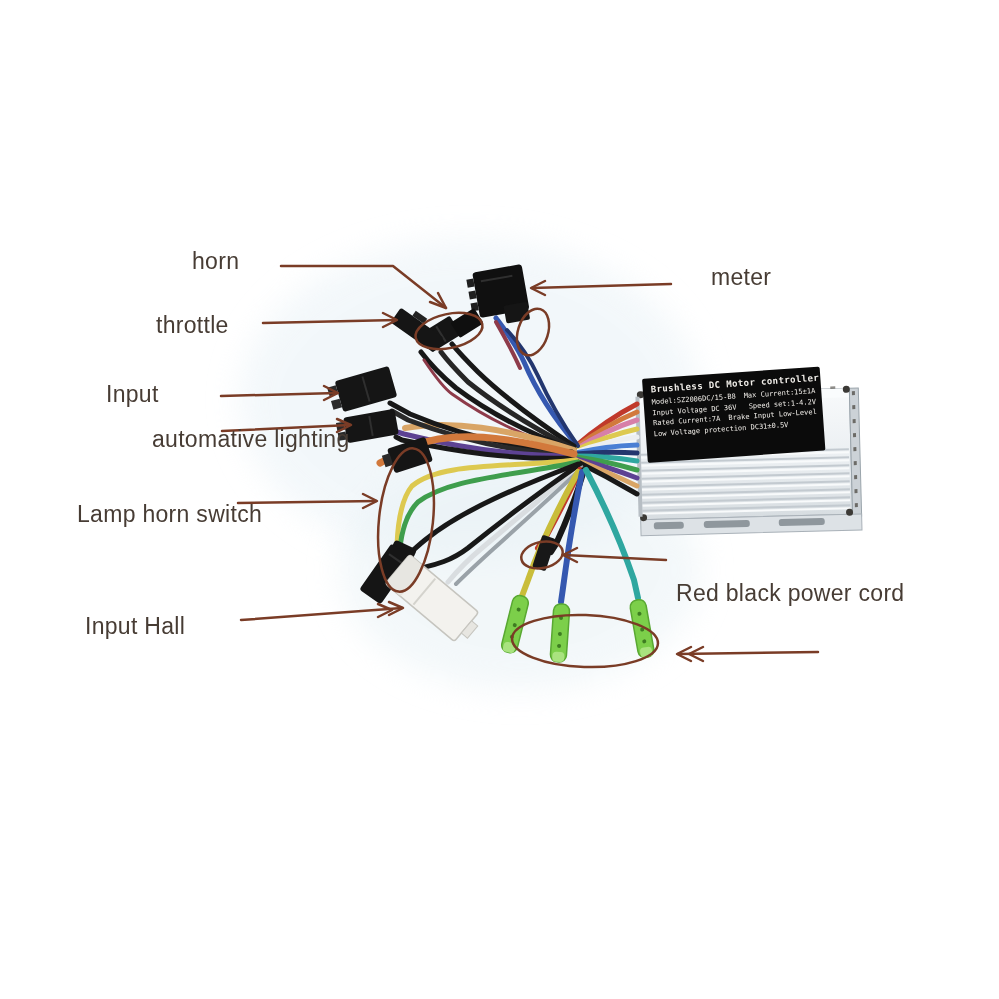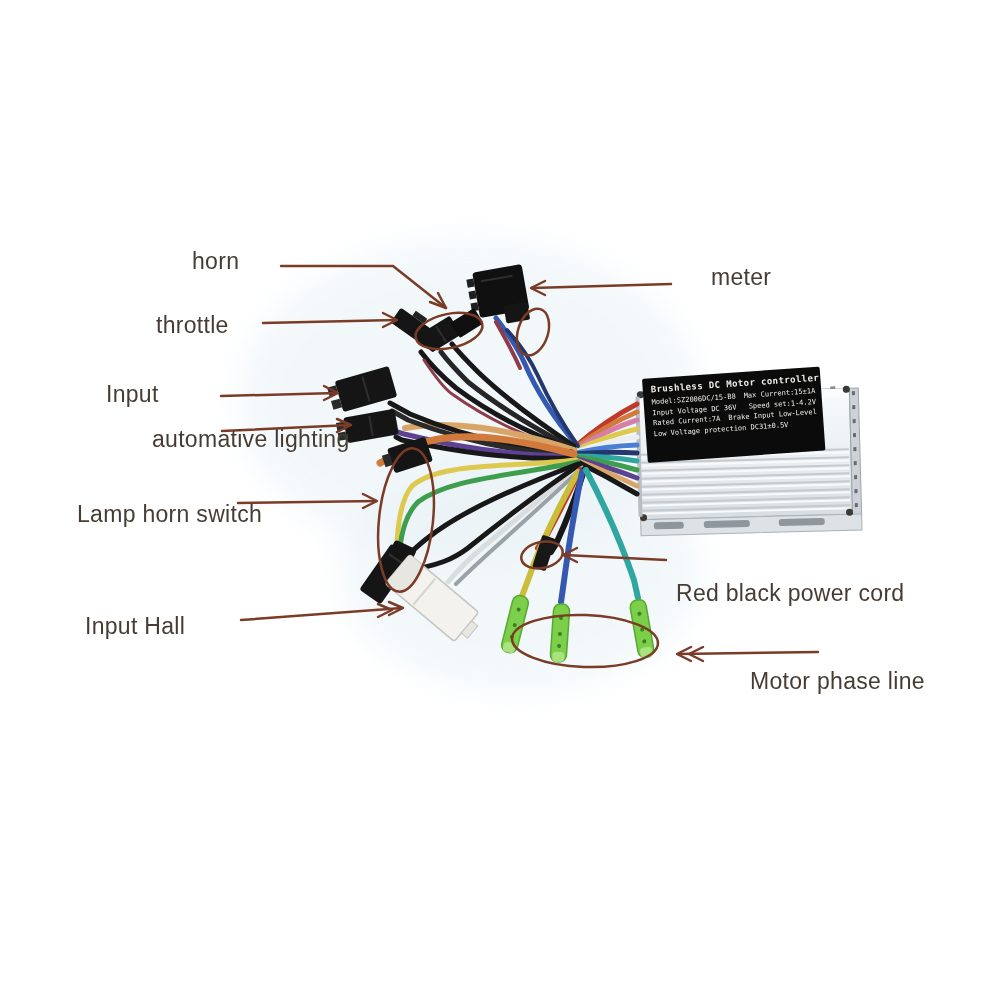--- a/index.html
+++ b/index.html
@@ -262,15 +262,14 @@
 </div>
 
 <div class="callout" style="left:192px;top:248px;">horn</div>
 <div class="callout" style="left:156px;top:312px;">throttle</div>
 <div class="callout" style="left:106px;top:381px;">Input</div>
 <div class="callout" style="left:120px;top:426px;margin-left:32px;">automative lighting</div>
 <div class="callout" style="left:77px;top:501px;">Lamp horn switch</div>
 <div class="callout" style="left:85px;top:613px;">Input Hall</div>
 <div class="callout" style="left:711px;top:264px;">meter</div>
 <div class="callout" style="left:676px;top:556px;margin-top:24px;">Red black power cord</div>
-<div class="callout" style="left:750px;top:668px;">Motor phase line</div>
 
 </div>
 
 </body></html>

